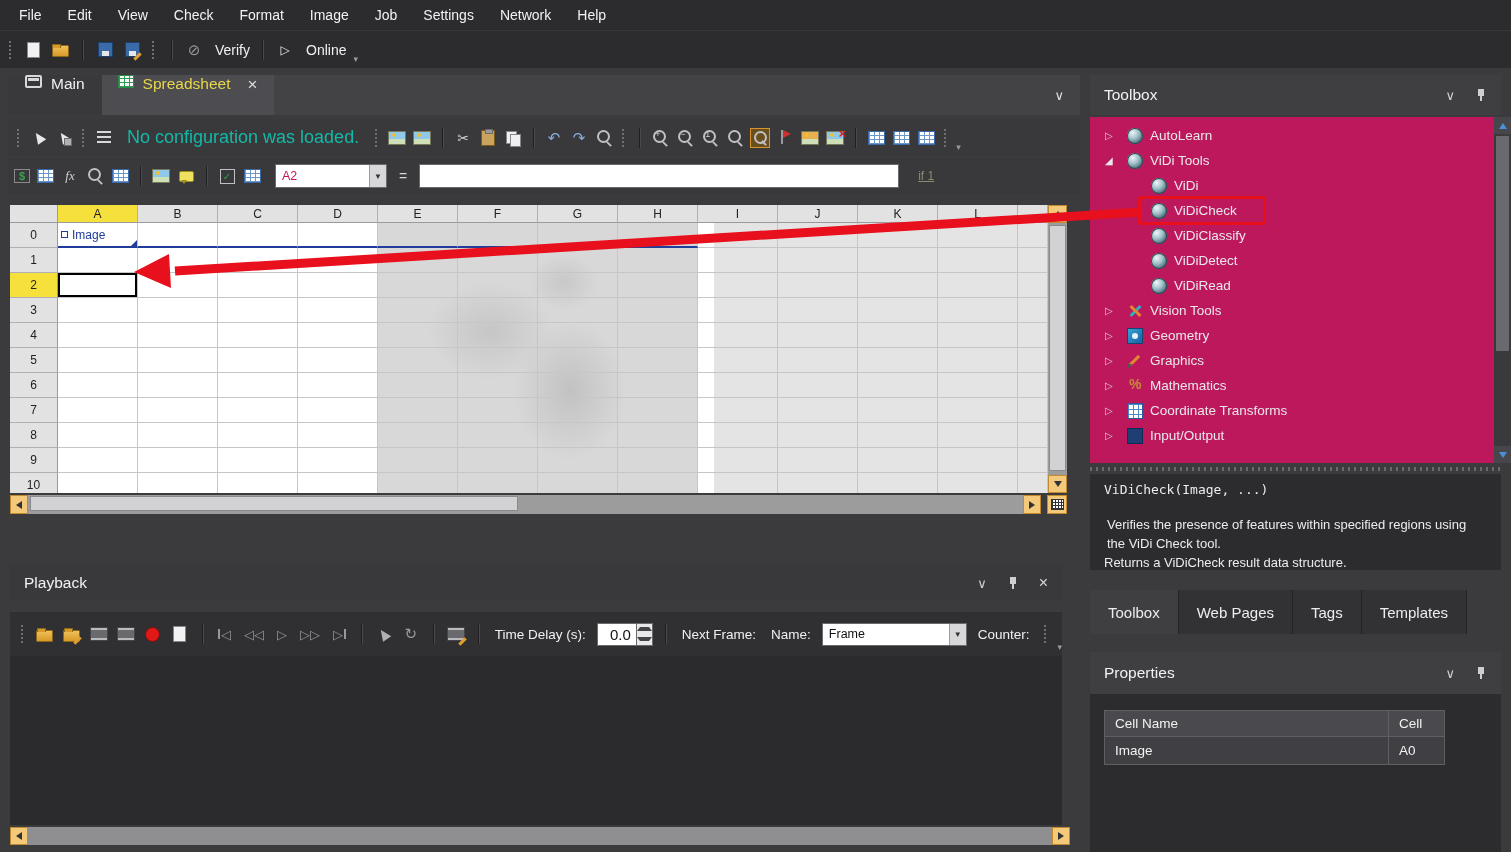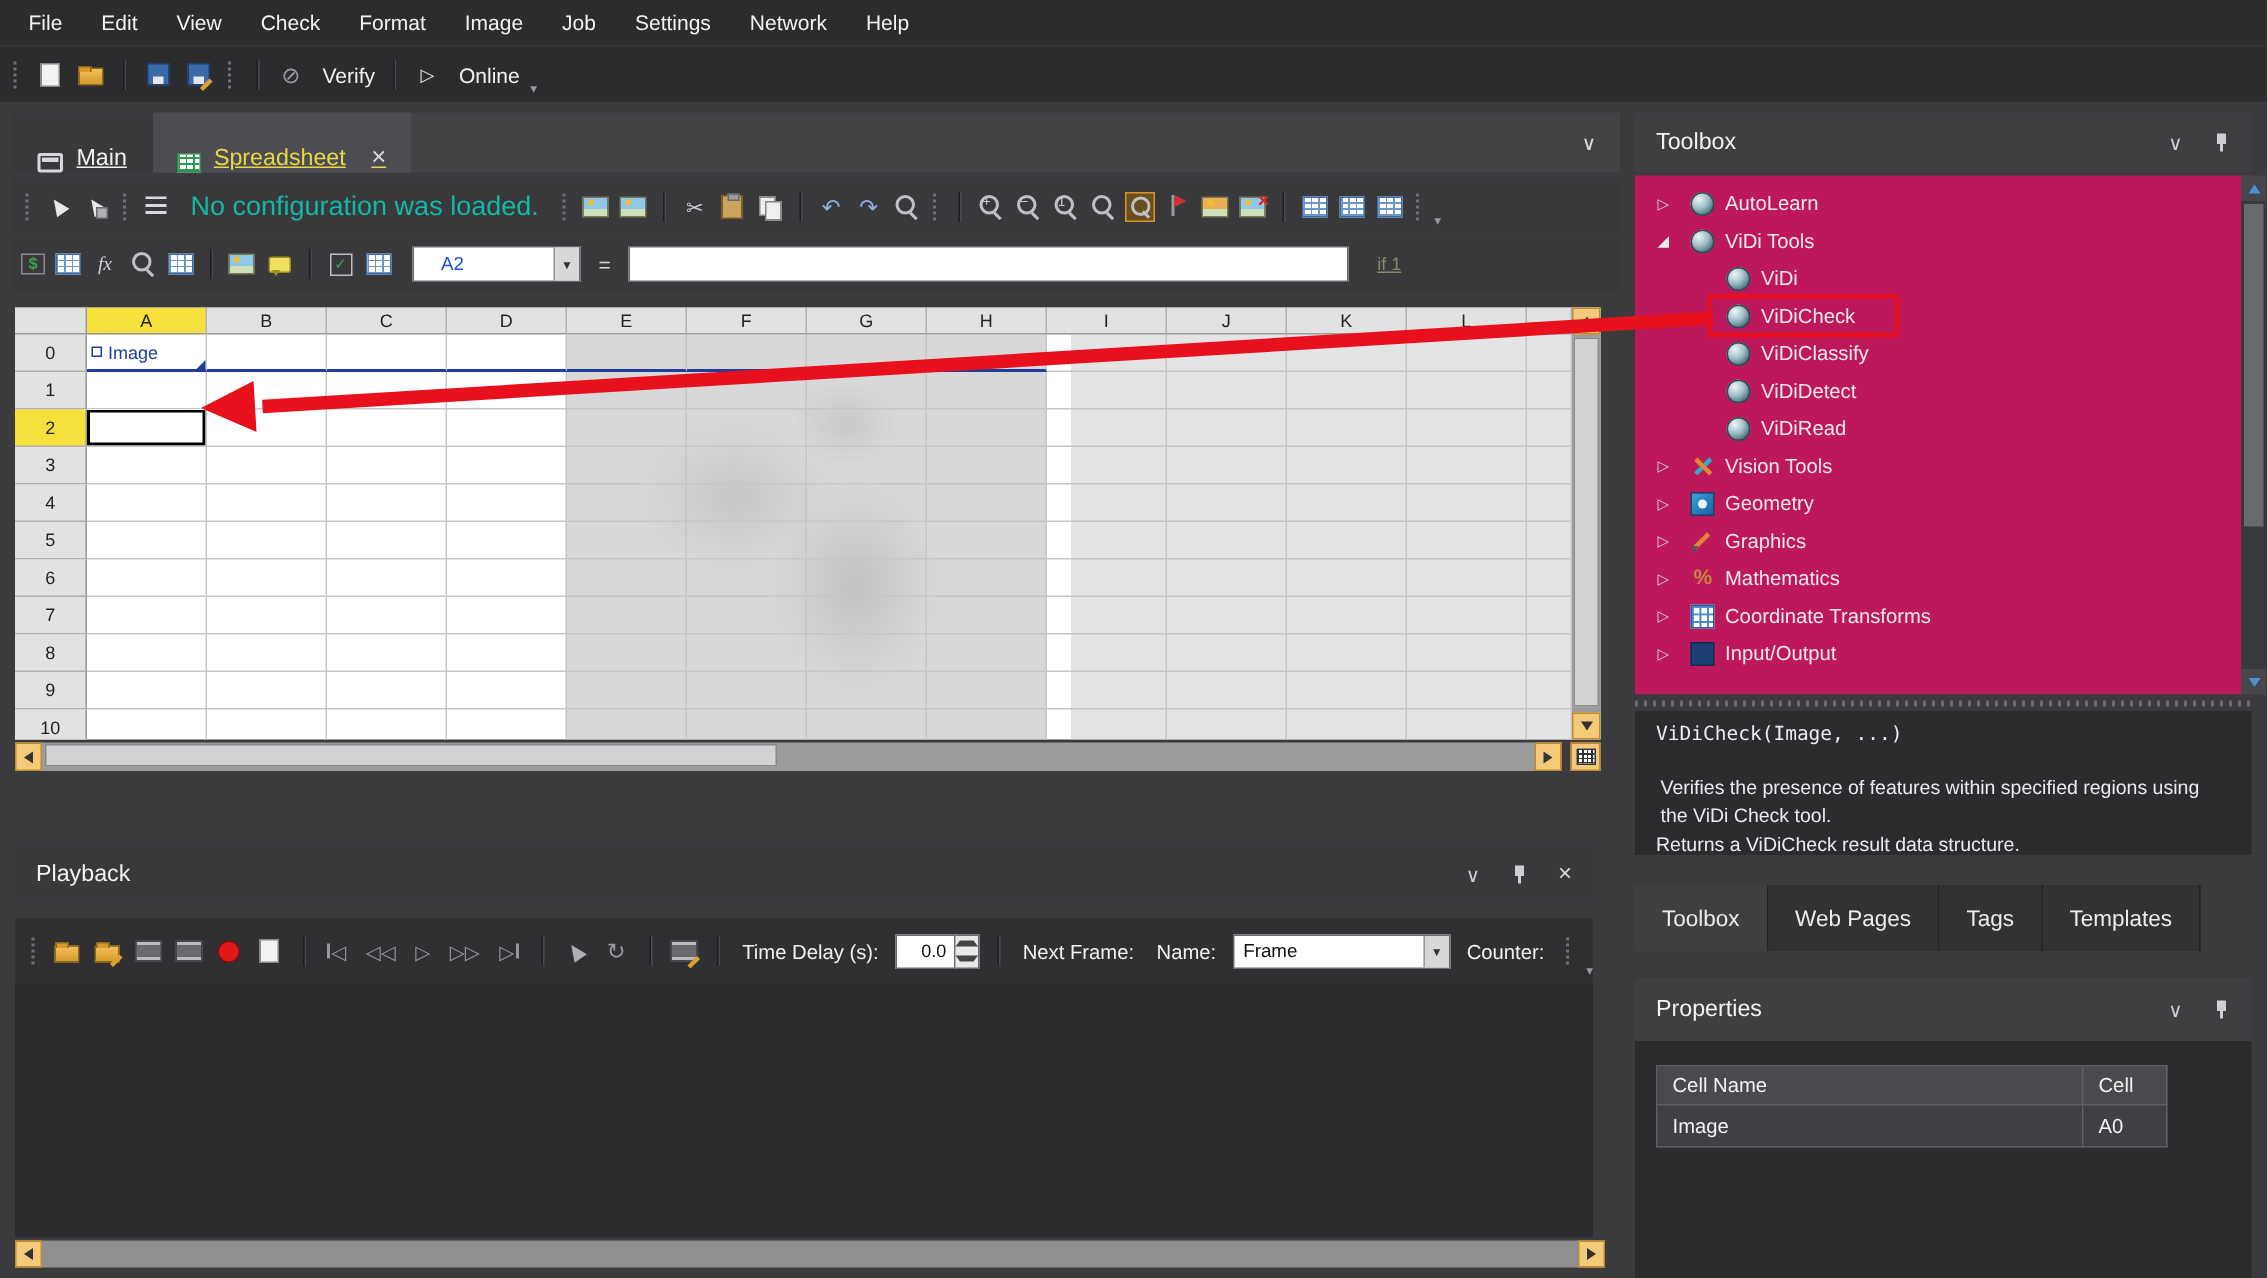--- a/index.html
+++ b/index.html
@@ -29,21 +29,21 @@
   .tbi .pencil { position:absolute; right:0; bottom:2px; width:9px; height:3px; background:#e0a030;
                  transform:rotate(-45deg); }
   .verify-glyph { font-size:15px; color:#9a9a9e; }
   .online-glyph { font-size:12px; color:#e6e6e6; }
   .tb-label { font-size:14px; color:#f0f0f0; margin-left:4px; }
   .overflow-ch { font-size:9px; color:#9a9a9e; align-self:flex-end; margin-bottom:4px; }
 
   
   #doc-tabbar { position:absolute; left:8px; top:75px; width:1072px; height:40px; background:#434346;
                 display:flex; align-items:stretch; }
-  .doc-tab { display:flex; align-items:flex-end; gap:9px; padding:0 17px; font-size:15.5px; color:#f0f0f0;text-decoration:underline; }
+  .doc-tab { display:flex; align-items:flex-start; gap:9px; padding:0 17px; font-size:15.5px; color:#f0f0f0; }
   .doc-tab.main { background:#39393c; }
   .doc-tab.sheet { background:#4d4d51; color:var(--tab-active-yellow);padding-left:16px; }
   .monitor-ic { width:17px; height:13px; border:2px solid #d8d8dc; border-radius:2px; }
   .monitor-ic::before { content:""; display:block; height:3px; background:#d8d8dc; margin:1px; }
   .sheet-ic { width:16px; height:13px; background:#f8f8f8; border:1px solid #2a8a4a;
     background-image:repeating-linear-gradient(0deg,#2f9a55 0 1px,transparent 1px 4px),
                      repeating-linear-gradient(90deg,#2f9a55 0 1px,transparent 1px 5px); }
   .close-x { font-size:17px; color:#dcdcdc; margin-left:8px; }
   .tab-chevron { margin-left:auto; margin-right:16px; align-self:center; color:#e0e0e0; font-size:13px; }
 
@@ -97,21 +97,21 @@
   .fx-ic { font-style:italic; font-family:"Liberation Serif", serif; font-size:13px; color:#d0d0d4; }
   .fx-ic::before { content:"fx"; }
   .comment-ic::before { content:""; width:13px; height:9px; background:#f0e060; border:1px solid #a09020;
       border-radius:2px; display:block; }
   .comment-ic::after { content:""; position:absolute; left:5px; bottom:2px; width:0; height:0;
       border-left:3px solid transparent; border-right:3px solid transparent; border-top:4px solid #a09020; }
   .checkbox-ic::before { content:"✓"; width:13px; height:13px; border:1px solid #c0c0c4; color:#3aa050;
       font-size:10px; display:flex; align-items:center; justify-content:center; }
   .cellref-combo { width:112px; height:24px; background:#fff; border:1px solid #6a6a6e; display:flex;
       align-items:stretch; margin-left:8px; }
-  .cellref-combo .val { flex:1; font-size:12.5px; color:#1d4ed8; display:flex; align-items:center; padding-left:18px; }
+  .cellref-combo .val { flex:1; font-size:12.5px; color:#be185d; display:flex; align-items:center; padding-left:6px; }
   .cellref-combo .dd { width:17px; border-left:1px solid #9a9a9e; background:#d8d8da; display:flex;
       align-items:center; justify-content:center; font-size:8px; color:#333; }
   .eq-label { color:#d8d8d8; font-size:14px; margin:0 7px; }
   .formula-input { width:480px; height:24px; background:#fff; border:1px solid #6a6a6e; font-size:12.5px;
       color:#111; padding:0 5px; font-family:"Liberation Sans", sans-serif; }
   .if-label { color:#8a8a70; font-size:12px; text-decoration:underline; margin-left:14px; }
 
   
   #grid-wrap { position:absolute; left:10px; top:205px; width:1057px; height:288px; background:#fff; overflow:hidden; }
   #grid-head { display:flex; position:relative; z-index:2; }
@@ -192,21 +192,21 @@
       background:#e0a030; transform:rotate(-45deg); }
   .rec-ic::before { content:""; width:13px; height:13px; border-radius:50%; background:#e01818;
       border:1px solid #7a0f0f; display:block; }
   .t-ctrl { color:#98989c; font-size:13px; display:flex; align-items:center; gap:1px; padding:0 3px; }
   .t-ctrl .vbar { width:2px; height:10px; background:#98989c; display:inline-block; }
   .pointer-ic::before { content:""; width:0; height:0; border-left:5px solid transparent;
       border-right:5px solid transparent; border-bottom:11px solid #b0b0b4; transform:rotate(-35deg); display:block; }
   .refresh-ic { font-size:15px; color:#9a9a9e; }
   .pb-label { color:#f0f0f0; font-size:13.5px; white-space:nowrap; margin:0 4px; }
   .spinner { display:flex; align-items:stretch; height:23px; }
-  .spin-val { width:40px; background:#fff; border:1px solid #6a6a6e; color:#111; font-size:12px;
+  .spin-val { width:40px; background:#fff; border:1px solid #6a6a6e; color:#111; font-size:15px;
               display:flex; align-items:center; justify-content:flex-end; padding-right:5px; }
   .spin-btns { width:16px; border:1px solid #6a6a6e; border-left:none; background:#e8e8ea;
                display:flex; flex-direction:column; }
   .spin-btns span { flex:1; display:flex; align-items:center; justify-content:center; }
   .mini-up { width:0; height:0; border-left:3px solid transparent; border-right:3px solid transparent;
              border-bottom:4px solid #444; }
   .mini-down { width:0; height:0; border-left:3px solid transparent; border-right:3px solid transparent;
                border-top:4px solid #444; }
   .frame-combo { width:150px; height:23px; background:#fff; border:1px solid #6a6a6e; display:flex; }
   .frame-combo .val { flex:1; font-size:12.5px; color:#111; display:flex; align-items:center; padding-left:6px; }

